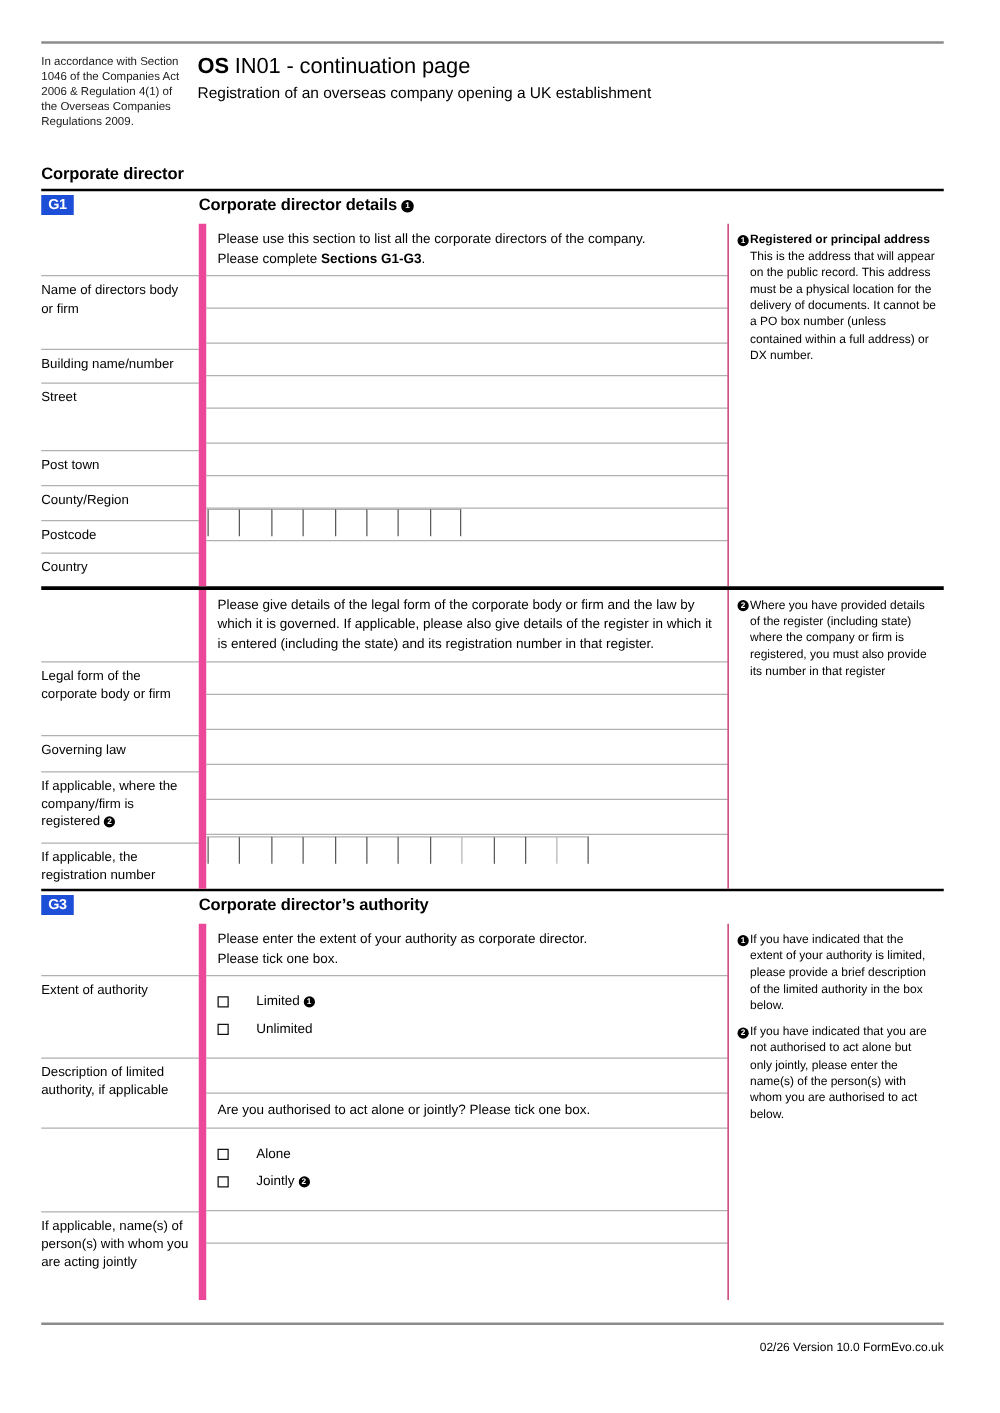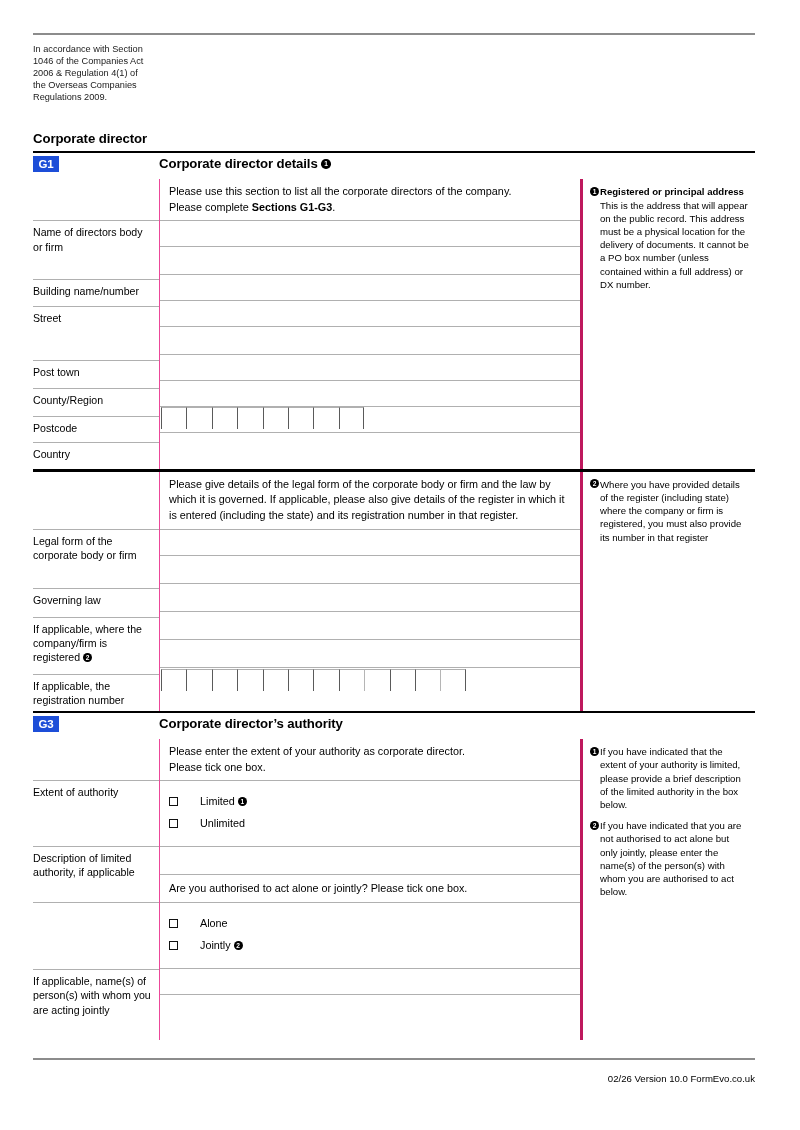--- a/index.html
+++ b/index.html
@@ -47,22 +47,22 @@
     margin-top:1px;letter-spacing:-0.2px;
   }
   .sect-title{
     margin-left:100px;font-size:13.2px;font-weight:700;line-height:17px;
     letter-spacing:-0.1px;white-space:nowrap;
   }
 
   
   .row{display:flex;}
   .lcol{width:126px;flex:0 0 126px;}
-  .fcol{flex:1 1 auto;border-left:1px solid #ec4899;}
-  .scol{width:172px;flex:0 0 172px;border-left:3px solid #be185d;}
+  .fcol{flex:1 1 auto;border-left:6px solid #ec4899;}
+  .scol{width:172px;flex:0 0 172px;border-left:1px solid #be185d;}
 
   .label{
     font-size:10.6px;line-height:14.3px;padding:4px 6px 4px 0;
   }
   .guide{
     font-size:10.8px;line-height:15.4px;padding:5px 8px 6px 9px;
   }
   .guide b{font-weight:700;}
   .entry{height:25px;}
   .entry-tall{height:27px;}
@@ -116,20 +116,24 @@
 </head>
 <body>
 
 <div class="page">
 
   <div class="top-rule"></div>
 
   <div class="hdr">
     <div class="hdr-inner">
       <div class="legal-ref">In accordance with Section 1046 of the Companies Act 2006 &amp; Regulation 4(1) of the Overseas Companies Regulations 2009.</div>
+      <div class="title-block">
+        <div class="form-title"><b>OS</b> <span>IN01 - continuation page</span></div>
+        <div class="form-sub">Registration of an overseas company opening a UK establishment</div>
+      </div>
     </div>
   </div>
 
   <div class="group-heading">Corporate director</div>
 
   <div class="form">
 
     <div class="thickline"></div>
 
     <div class="sect-head">

